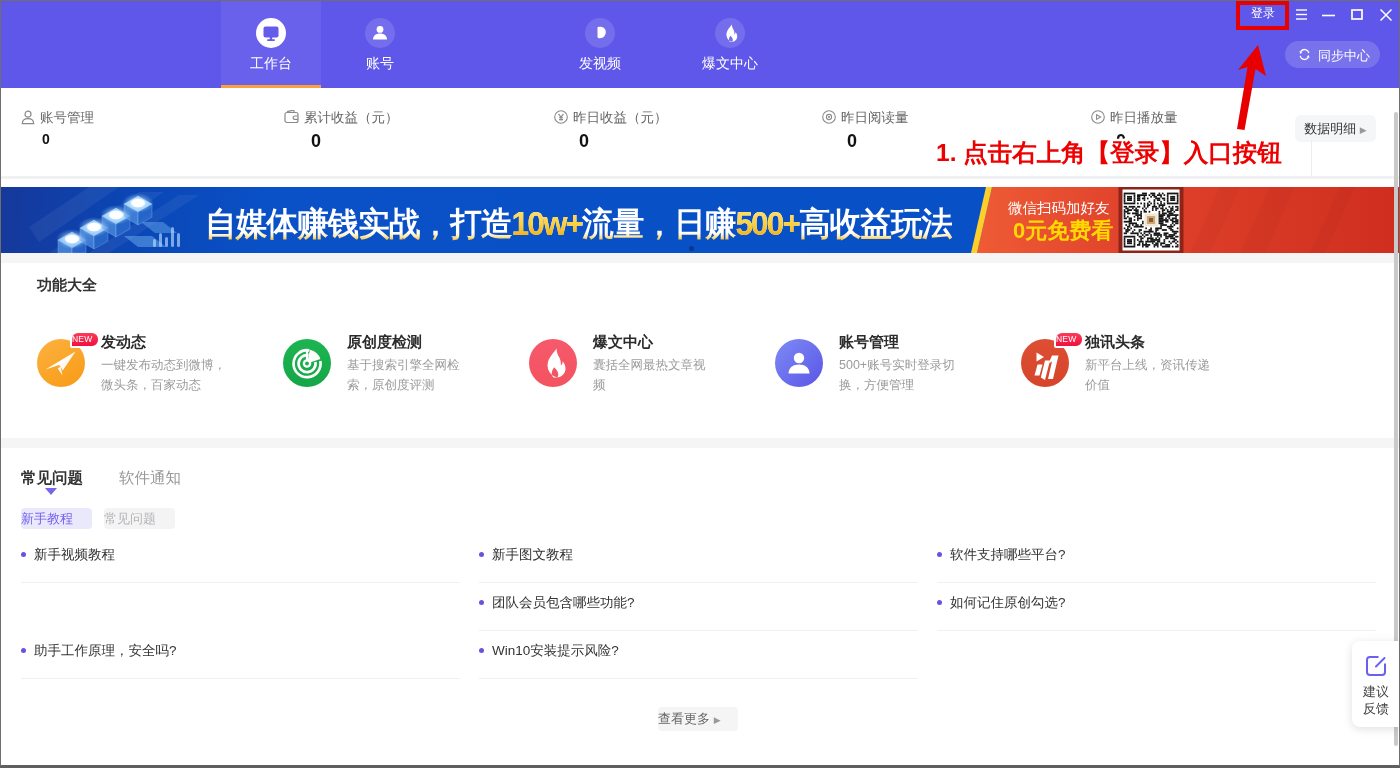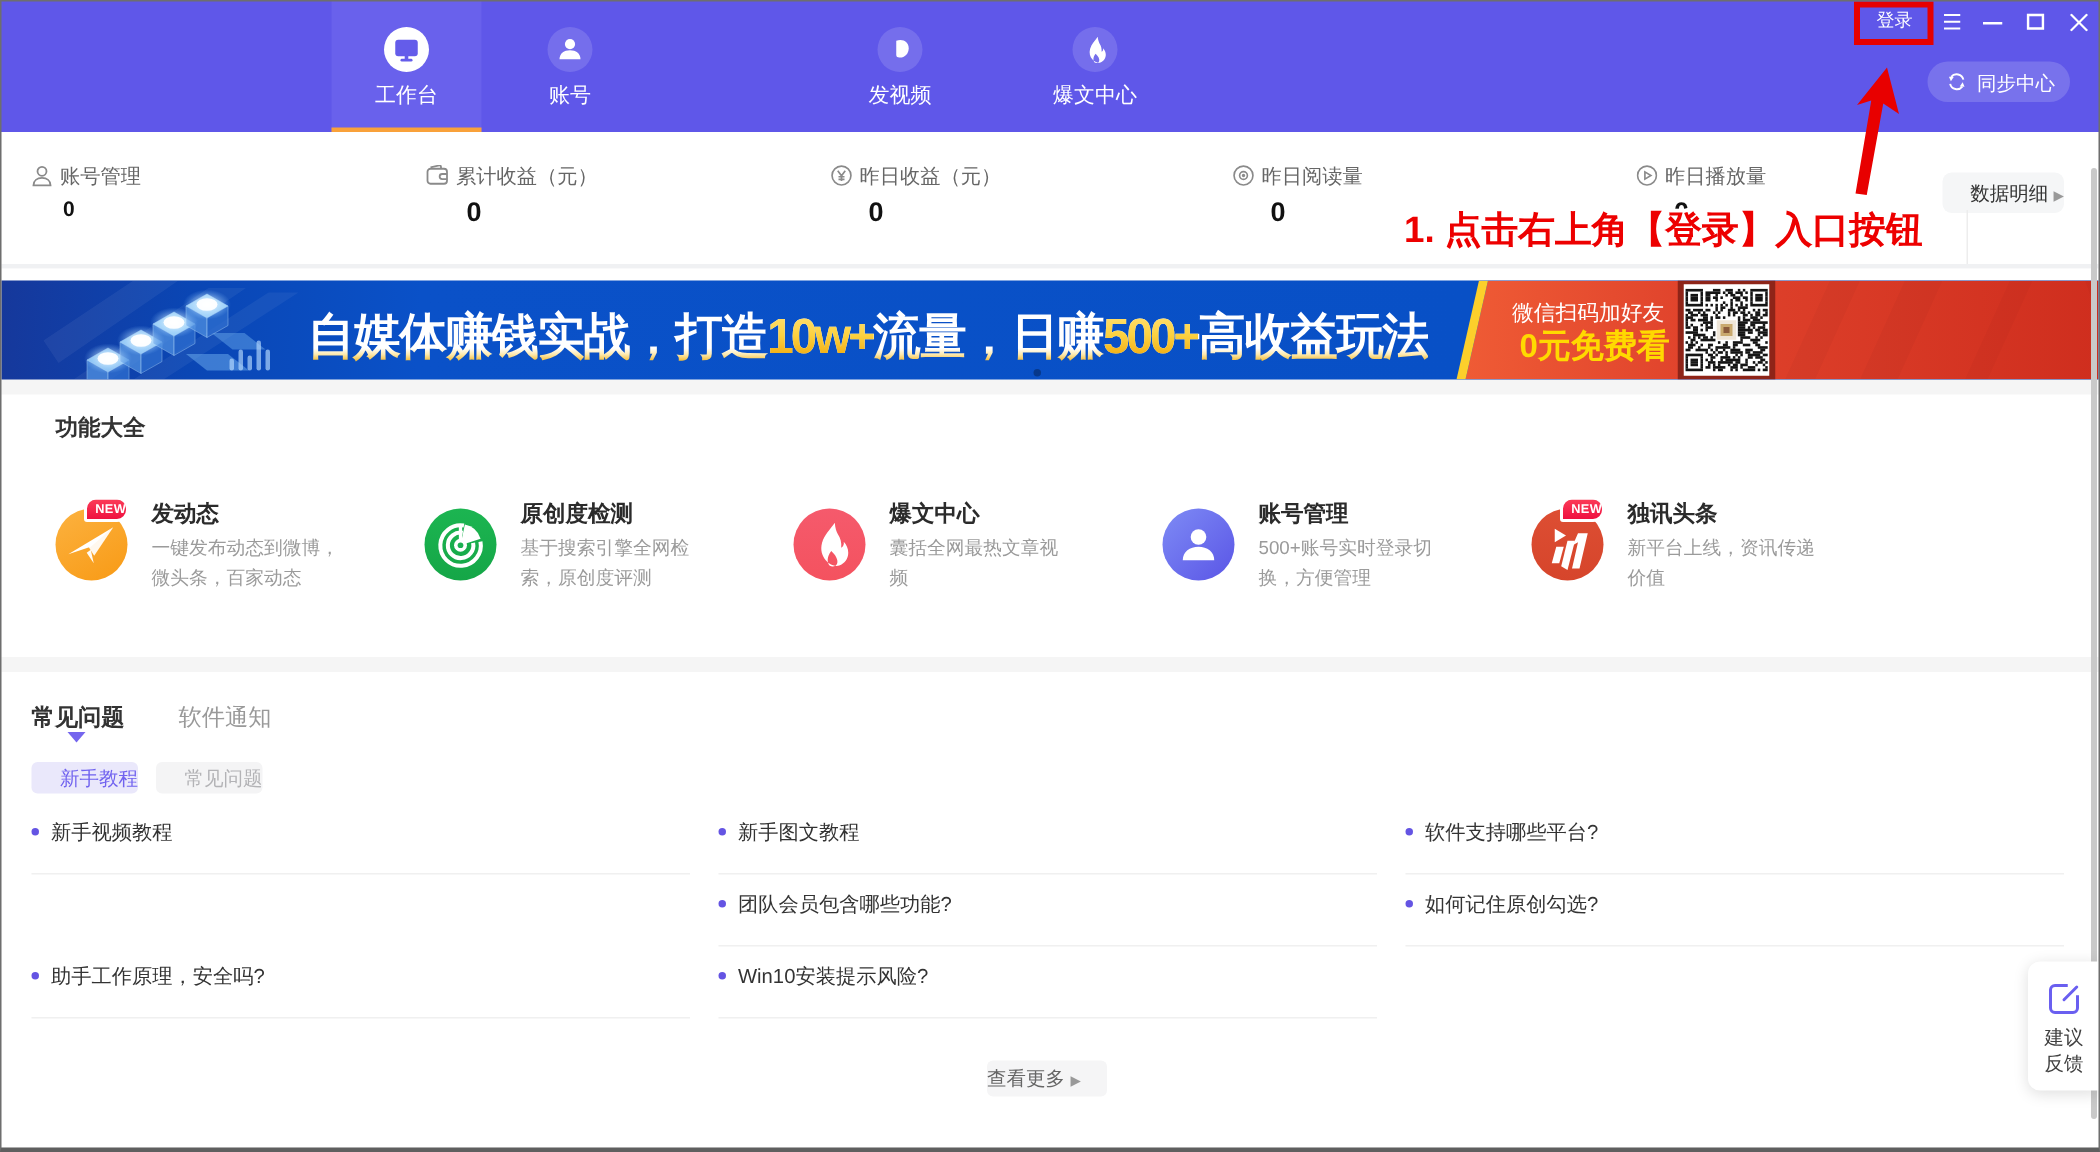--- a/index.html
+++ b/index.html
@@ -13,38 +13,38 @@
 .tab .circ{position:absolute;left:50%;margin-left:-15px;top:18px;width:30px;height:30px;border-radius:50%;background:rgba(255,255,255,.14)}
 .tab.active .circ{background:#fff}
 .tab .lbl{position:absolute;top:55px;width:100%;color:#fff;font-size:14px}
 
 #stats{position:absolute;left:1px;top:88px;width:1398px;height:88px;background:#fff}
 #statline{position:absolute;left:1px;top:176px;width:1398px;height:3px;background:#f0f1f3}
 #statwhite{position:absolute;left:1px;top:179px;width:1398px;height:8px;background:#fff}
 .stat .lab{position:absolute;top:21px;font-size:13.5px;color:#666;white-space:nowrap}
 .stat .ico{position:absolute;top:22px}
 .stat .val{position:absolute;top:43px;font-size:18px;font-weight:bold;color:#111}
-#databtn{position:absolute;left:1294px;top:27px;width:81px;height:27px;background:#f5f6f7;border-radius:6px;font-size:13px;color:#333;text-align:right;line-height:27px}
+#databtn{position:absolute;left:1294px;top:27px;width:81px;height:27px;background:#f5f6f7;border-radius:6px;font-size:13px;color:#333;text-align:center;line-height:27px}
 
 #banner{position:absolute;left:1px;top:187px;width:1398px;height:66px;background:linear-gradient(93deg,#16389b 0,#0a46b4 9%,#0a51c8 20%,#0850c6 70%);overflow:hidden}
 #banntext{position:absolute;left:204px;top:15px;font-family:"Liberation Serif",serif;font-weight:bold;font-size:33px;white-space:nowrap;letter-spacing:-1px;transform:scaleX(.958);transform-origin:left;background:linear-gradient(180deg,#fff 0%,#fff 67%,#fdeab0 76%,#f2b524 87%);-webkit-background-clip:text;background-clip:text;color:transparent}
 #banntext b{font-family:"Liberation Sans",sans-serif;letter-spacing:-2px;background:linear-gradient(180deg,#ffe380 0%,#fcd140 50%,#f2ae14 87%);-webkit-background-clip:text;background-clip:text;color:transparent;font-weight:bold}
 
 #features{position:absolute;left:1px;top:263px;width:1398px;height:175px;background:#fff}
 .feat{position:absolute;top:76px}
 .feat .fcirc{position:absolute;left:0;top:0;width:48px;height:48px;border-radius:50%}
 .feat .ft{position:absolute;left:64px;top:-6px;font-size:15px;font-weight:bold;color:#2b2b2b;white-space:nowrap}
 .feat .fd{position:absolute;left:64px;top:16px;font-size:12.5px;color:#9b9b9b;line-height:20px;white-space:nowrap}
-.newbadge{position:absolute;left:19px;top:-8px;width:30px;height:17px;background:linear-gradient(180deg,#fb3b57,#ef1140);border:2px solid #fff;border-radius:8px 8px 8px 2px;color:#fff;font-size:8.5px;font-weight:bold;text-align:right;line-height:13px;letter-spacing:.2px}
+.newbadge{position:absolute;left:33px;top:-8px;width:30px;height:17px;background:linear-gradient(180deg,#fb3b57,#ef1140);border:2px solid #fff;border-radius:8px 8px 8px 2px;color:#fff;font-size:8.5px;font-weight:normal;text-align:left;line-height:13px;letter-spacing:.2px}
 
 #faq{position:absolute;left:1px;top:448px;width:1398px;height:317px;background:#fff}
 .qtab1{position:absolute;left:20px;top:20px;font-size:15.5px;font-weight:bold;color:#333}
 .qtab2{position:absolute;left:118px;top:20px;font-size:15.5px;color:#999}
 #qtri{position:absolute;left:44px;top:40px;width:0;height:0;border-left:6px solid transparent;border-right:6px solid transparent;border-top:7px solid #7566ee}
-.pill{position:absolute;top:60px;height:21px;border-radius:4px;font-size:13px;line-height:21px;text-align:right}
+.pill{position:absolute;top:60px;height:21px;border-radius:4px;font-size:13px;line-height:21px;text-align:left}
 .pill1{left:20px;width:71px;background:#eae8fb;color:#7163ef}
 .pill2{left:103px;width:71px;background:#f4f4f5;color:#b3b3b6}
 .qcell{position:absolute;width:439px;height:48px;border-bottom:1px solid #f0f0f0}
 .qcell .dot{position:absolute;left:0;top:17px;width:5px;height:5px;border-radius:50%;background:#6454e3}
 .qcell .qt{position:absolute;left:13px;top:11px;font-size:13.5px;color:#333;white-space:nowrap}
 #morebtn{position:absolute;left:657px;top:259px;width:80px;height:24px;background:#f5f5f6;border-radius:4px;font-size:13px;color:#666;text-align:left;line-height:24px}
 
 #scrollthumb{position:absolute;left:1394px;top:112px;width:4px;height:634px;background:#c9c9c9;border-radius:2px}
 #feedback{position:absolute;left:1352px;top:641px;width:48px;height:86px;background:#fff;border-radius:8px 0 0 8px;box-shadow:0 2px 10px rgba(0,0,0,.13)}
 #feedback .ftxt{position:absolute;left:0;top:42px;width:48px;text-align:center;font-size:13px;color:#404040;line-height:17px}

